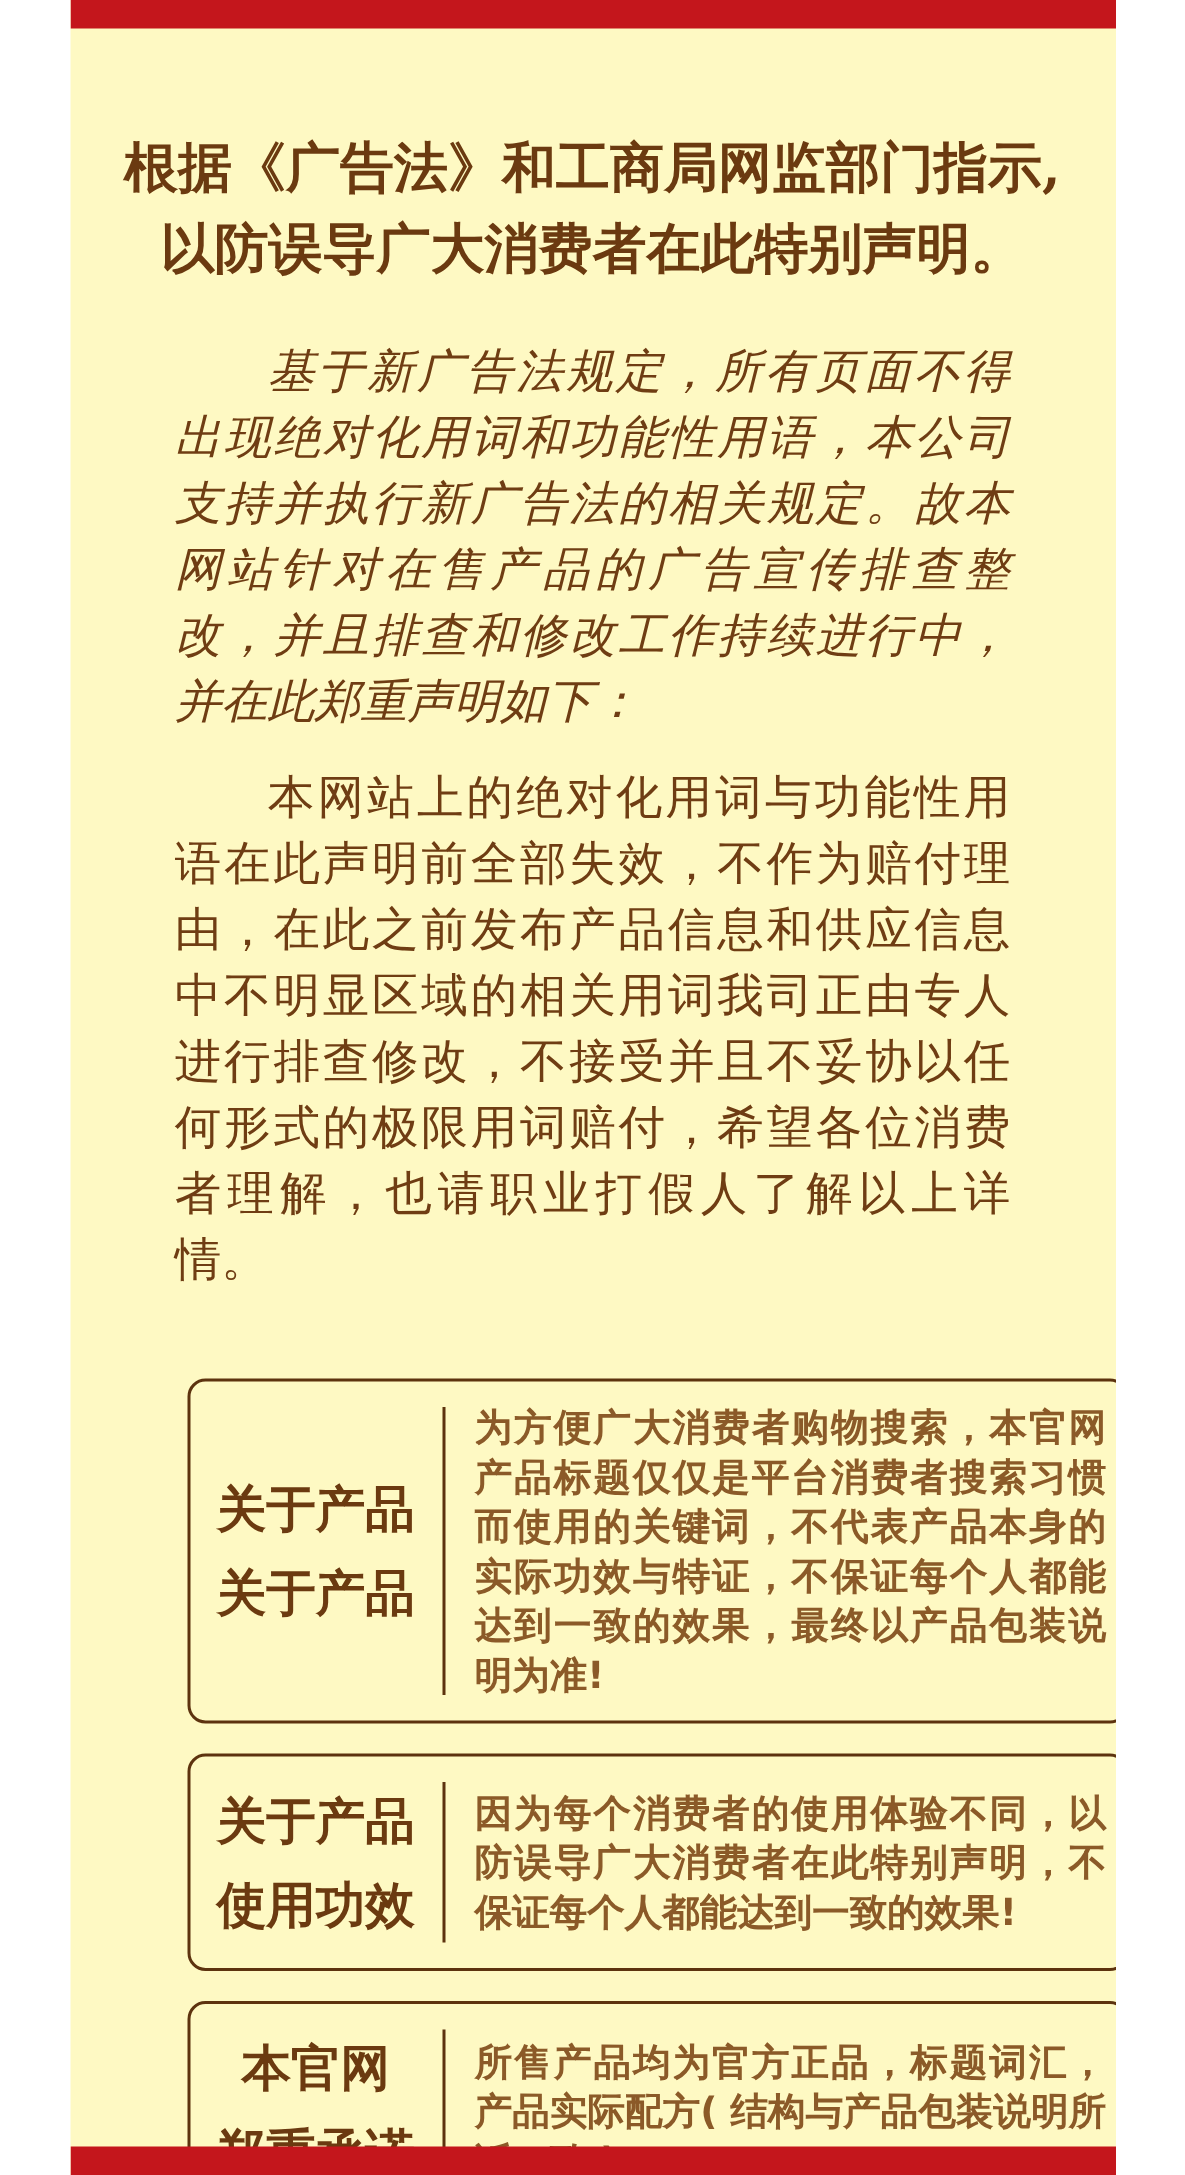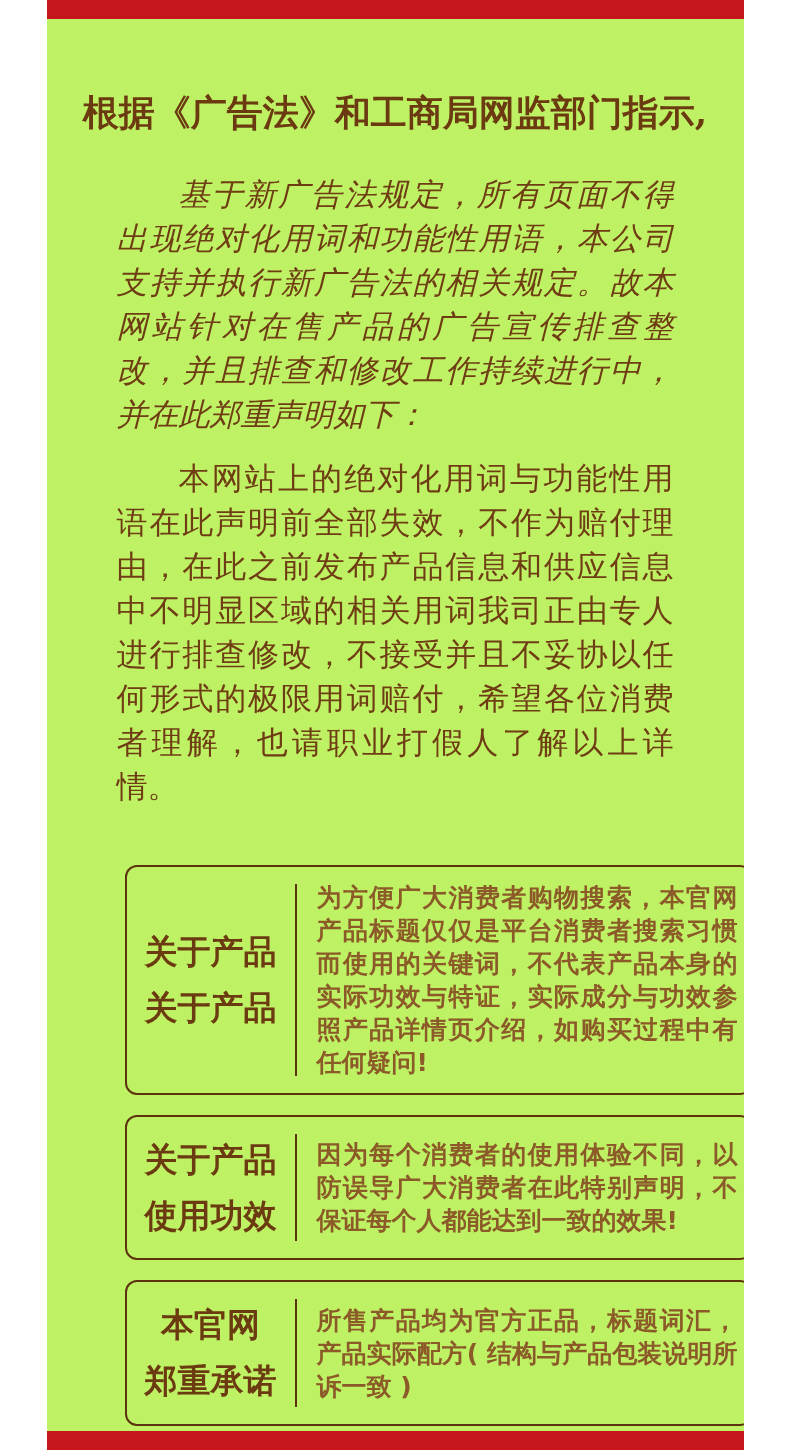--- a/index.html
+++ b/index.html
@@ -1,21 +1,21 @@
 <!DOCTYPE html>
 <html lang="zh"><head>
 <meta charset="utf-8">
 <style>
   html, body { margin: 0; padding: 0; background: #ffffff; }
   .page {
     position: relative;
     width: 697px;
     height: 1450px;
     margin: 0 auto;
-    background: #bef264;
+    background: #fef9c3;
     overflow: hidden;
     font-family: "DejaVu Serif", "Liberation Serif", serif;
   }
   .bar {
     position: absolute;
     left: 0;
     width: 790px;
     height: 19px;
     background: #c4161c;
   }
@@ -102,35 +102,36 @@
   .footer .ft-line { display: block; }
 </style>
 </head>
 <body>
 
 <div class="page">
   <div class="bar top"></div>
 
   <h1 class="headline">
     <span class="hl-line">根据《广告法》和工商局网监部门指示,</span>
+    <span class="hl-line">以防误导广大消费者在此特别声明。</span>
   </h1>
 
   <p class="para first">基于新广告法规定，所有页面不得出现绝对化用词和功能性用语，本公司支持并执行新广告法的相关规定。故本网站针对在售产品的广告宣传排查整改，并且排查和修改工作持续进行中，并在此郑重声明如下：</p>
   <p class="para second">本网站上的绝对化用词与功能性用语在此声明前全部失效，不作为赔付理由，在此之前发布产品信息和供应信息中不明显区域的相关用词我司正由专人进行排查修改，不接受并且不妥协以任何形式的极限用词赔付，希望各位消费者理解，也请职业打假人了解以上详情。</p>
 
   <div class="boxes">
 
     <div class="box box-1">
       <div class="box-title">
         <span>关于产品</span>
         <span>关于产品</span>
       </div>
       <div class="box-divider"></div>
       <div class="box-body">
-        <span>为方便广大消费者购物搜索，本官网产品标题仅仅是平台消费者搜索习惯而使用的关键词，不代表产品本身的实际功效与特证，实际成分与功效参照产品详情页介绍，如购买过程中有任何疑问!</span>
+        <span>为方便广大消费者购物搜索，本官网产品标题仅仅是平台消费者搜索习惯而使用的关键词，不代表产品本身的实际功效与特证，不保证每个人都能达到一致的效果，最终以产品包装说明为准!</span>
       </div>
     </div>
 
     <div class="box box-2">
       <div class="box-title">
         <span>关于产品</span>
         <span>使用功效</span>
       </div>
       <div class="box-divider"></div>
       <div class="box-body">

